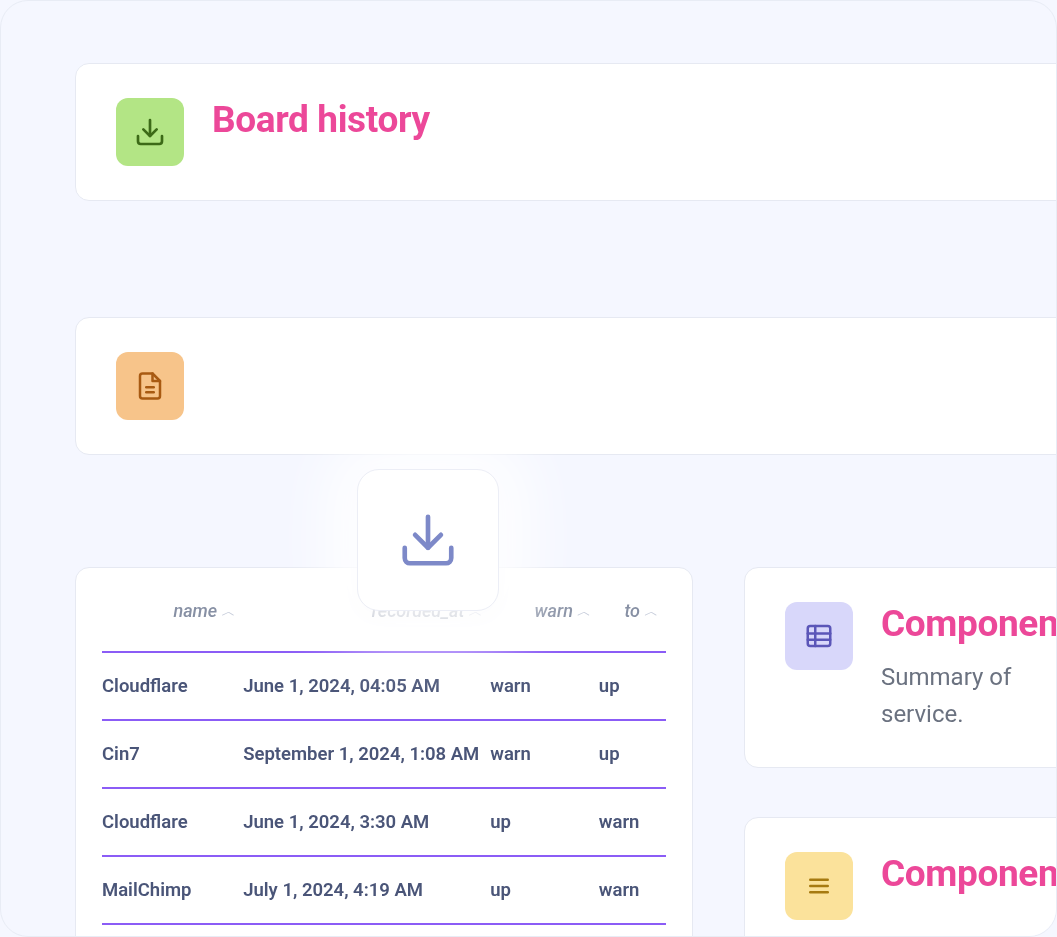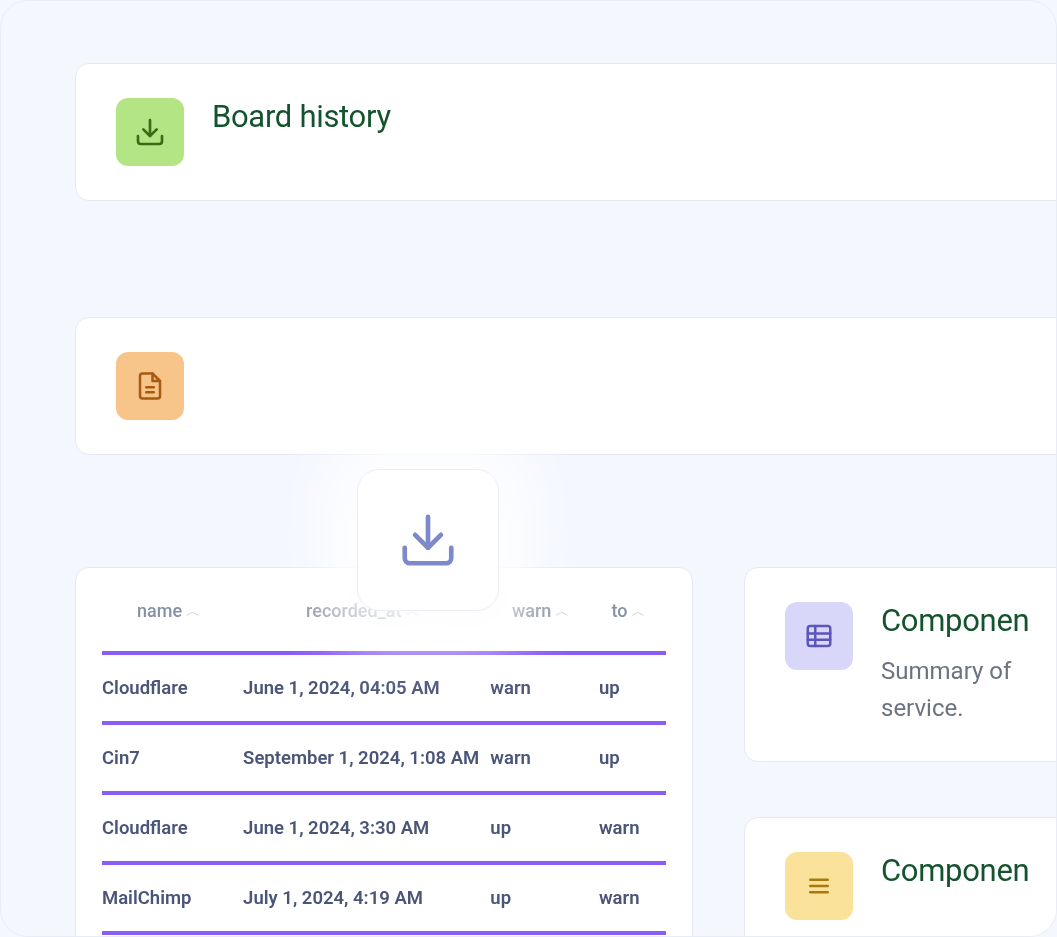--- a/index.html
+++ b/index.html
@@ -42,56 +42,57 @@
     align-items: center;
     justify-content: center;
     flex-shrink: 0;
   }
   .tile-green { background: #b3e585; }
   .tile-orange { background: #f7c48a; }
   .tile-purple { background: #d8d7fa; }
   .tile-yellow { background: #fbe29b; }
   .card-body { flex: 1; }
   .card-title {
-    font-size: 31px;
-    font-weight: 400;
-    color: #14532d;
+    font-size: 37px;
+    font-weight: 700;
+    color: #ec4899;
     margin-bottom: 14px;
     letter-spacing: -0.01em;
   }
   .card-desc {
     font-size: 24px;
     color: #6b7280;
     line-height: 1.55;
   }
   .table-card {
     position: absolute;
     left: 74px;
     top: 566px;
     width: 618px;
     background: #fff;
     border: 1px solid #e6e9f2;
     border-radius: 14px;
     padding: 22px 26px 0 26px;
   }
   .table { width: 100%; border-collapse: collapse; }
   .table th {
-    text-align: center;
+    text-align: right;
     font-size: 18px;
     font-weight: 500;
     color: #8790a4;
     padding: 10px 8px 30px 0;
+    font-style: italic;
   }
   .table th .sort { color: #c6ccda; margin-left: 4px; font-size: 14px; vertical-align: 1px; }
   .table td {
     font-size: 18.5px;
     font-weight: 600;
     color: #4a5578;
     padding: 22px 8px 22px 0;
-    border-top: 4px solid #8b5cf6;
+    border-top: 2px solid #8b5cf6;
   }
   .col-name { width: 148px; }
   .col-recorded { width: 270px; }
   .col-from { width: 118px; }
   .col-to { width: 70px; }
   .download-btn {
     position: absolute;
     left: 356px;
     top: 468px;
     width: 142px;

